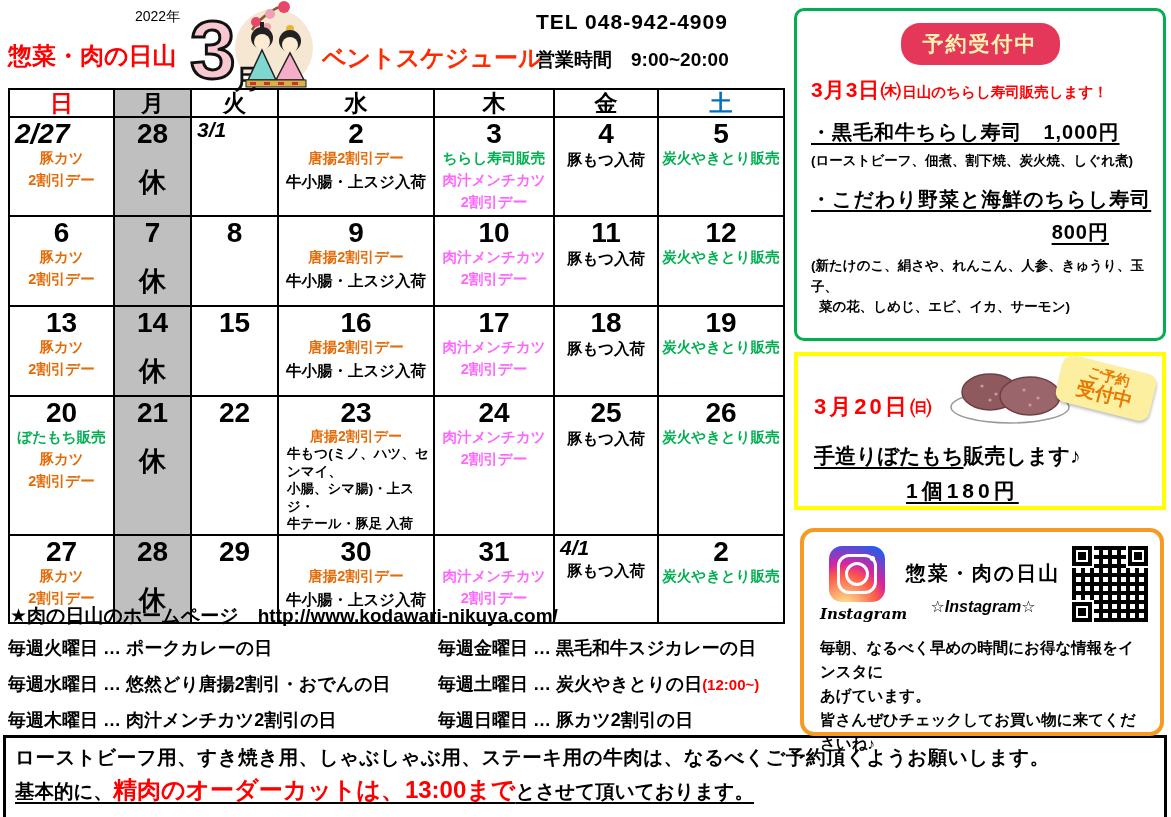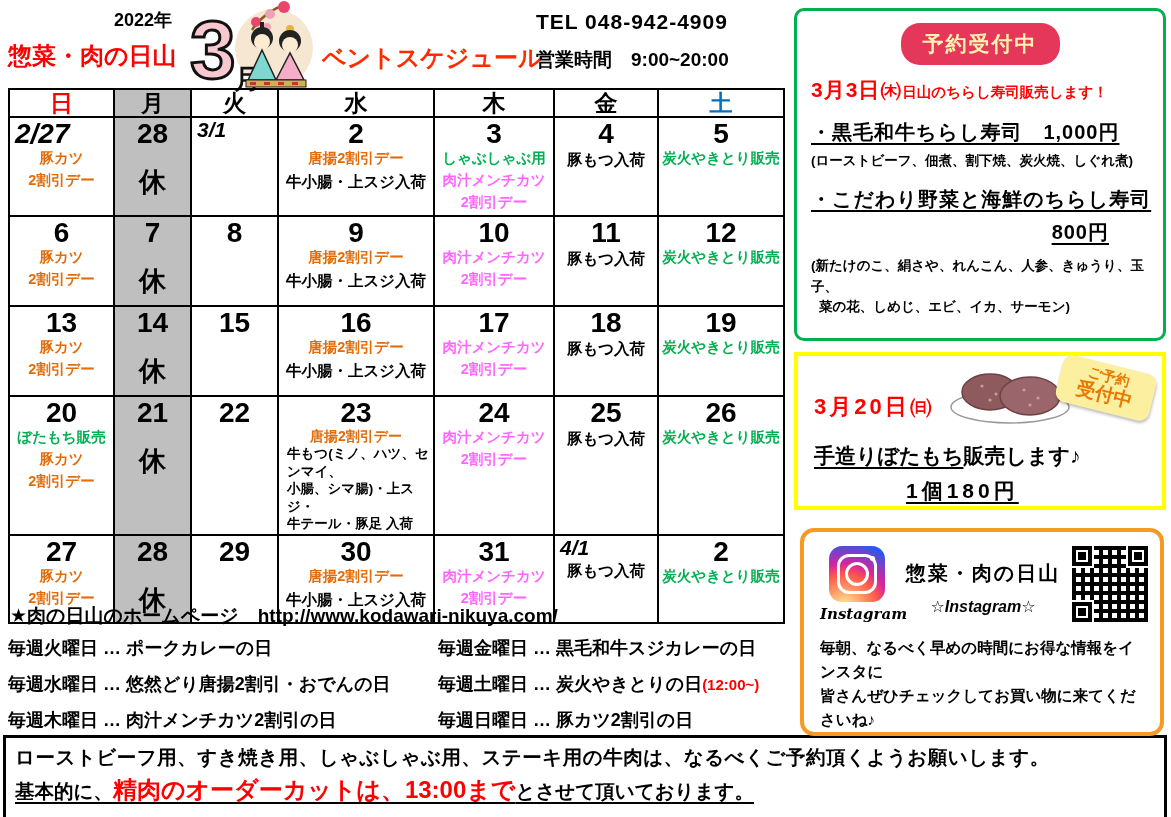--- a/index.html
+++ b/index.html
@@ -3,21 +3,21 @@
 <meta charset="utf-8">
 <style>
   html,body{margin:0;padding:0;}
   body{
     width:1171px;height:817px;position:relative;background:#fff;
     font-family:"Liberation Sans","DejaVu Sans",sans-serif;color:#000;overflow:hidden;
   }
   .abs{position:absolute;}
 
   
-  .year{left:114px;top:8px;font-size:18px;font-weight:700;}
+  .year{left:135px;top:8px;font-size:14px;font-weight:400;}
   .store-name{left:8px;top:40px;font-size:24px;font-weight:800;color:var(--red);}
   .title-suffix{left:322px;top:42px;font-size:24px;font-weight:800;color:#ff2a00;}
   .tel{left:536px;top:10px;font-size:21px;font-weight:800;letter-spacing:1px;}
   .hours{left:536px;top:47px;font-size:19px;font-weight:800;}
   .month-graphic{left:190px;top:0;width:132px;height:92px;}
 
   
   .cal-wrap{left:8px;top:88px;}
   table.cal{border-collapse:collapse;table-layout:fixed;width:775px;border:2px solid #000;}
   .cal col.w0{width:105px}.cal col.w1{width:77px}.cal col.w2{width:87px}
@@ -179,21 +179,21 @@
           <td>
             <div class="date left small">3/1</div>
           </td>
           <td>
             <div class="date">2</div>
             <div class="line c-orange">唐揚2割引デー</div>
             <div class="line c-black">牛小腸・上スジ入荷</div>
           </td>
           <td>
             <div class="date">3</div>
-            <div class="line c-green">しゃぶしゃぶ用</div>
+            <div class="line c-green">ちらし寿司販売</div>
             <div class="line c-pink">肉汁メンチカツ</div>
             <div class="line c-pink">2割引デー</div>
           </td>
           <td>
             <div class="date">4</div>
             <div class="line c-black">豚もつ入荷</div>
           </td>
           <td>
             <div class="date">5</div>
             <div class="line c-green">炭火やきとり販売</div>
@@ -402,15 +402,16 @@
       <div class="ob-insta">☆Instagram☆</div>
     </div>
     <div class="qr">
       <div class="f tl"></div>
         <div class="f tr"></div>
         <div class="f bl"></div>
     </div>
   </div>
   <div class="ob-para">
     <div>毎朝、なるべく早めの時間にお得な情報をインスタに</div>
+    <div>あげています。</div>
     <div>皆さんぜひチェックしてお買い物に来てくださいね♪</div>
   </div>
 </div>
 
 </body></html>

